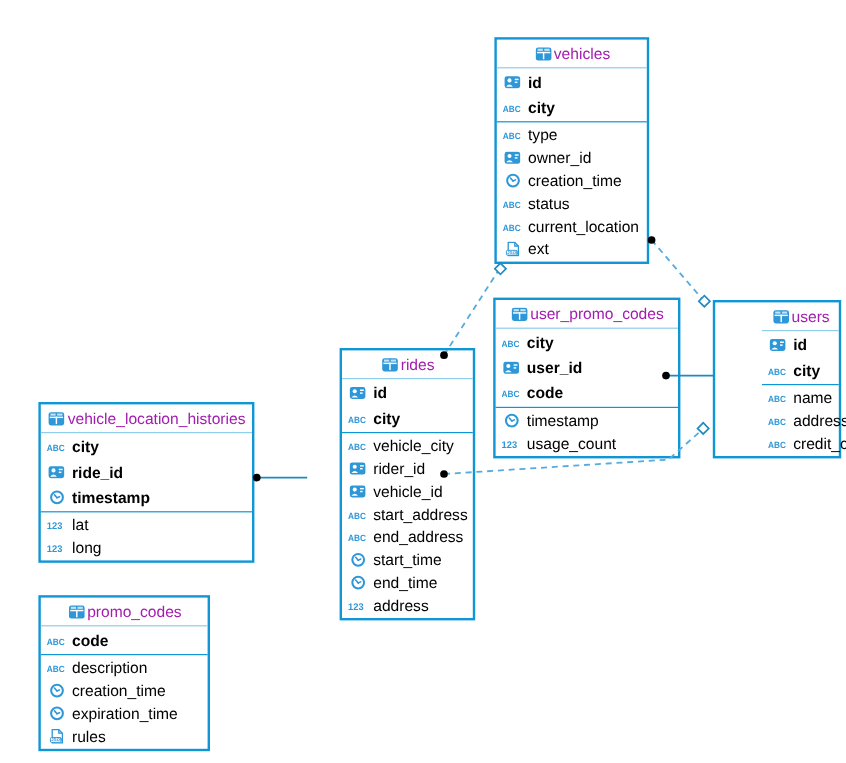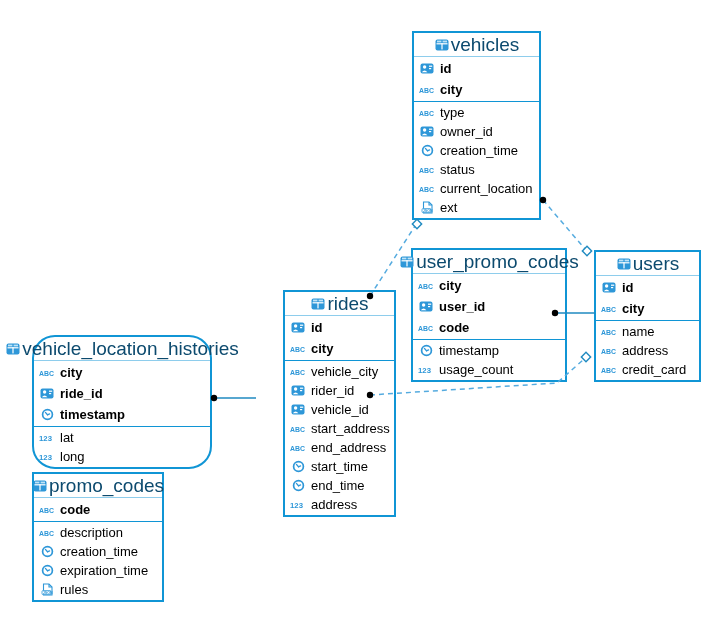--- a/index.html
+++ b/index.html
@@ -1,21 +1,21 @@
 <!DOCTYPE html>
 <html><head>
 <meta charset="utf-8">
 <style>
   html,body{margin:0;padding:0;background:#ffffff;}
   body{font-family:"Liberation Sans","DejaVu Sans",sans-serif;}
   #canvas{position:relative;width:705px;height:636px;background:#ffffff;overflow:hidden;}
   #wires{position:absolute;left:0;top:0;z-index:3;pointer-events:none;}
   .er-table{position:absolute;background:#ffffff;border:2px solid #1095d5;z-index:2;box-sizing:border-box;}
   .hdr{height:23px;display:flex;align-items:center;justify-content:center;gap:1px;
-       border-bottom:1px solid #8ecdec;font-size:19px;color:#0c4a6e;white-space:nowrap;}
+       border-bottom:1px solid #8ecdec;font-size:13px;color:#a21caf;white-space:nowrap;}
   .sec{padding:1px 0;}
   .sec.fields{border-top:1px solid #1095d5;}
   .row{display:flex;align-items:center;gap:5px;padding-left:5px;height:19px;
        font-size:13px;color:#000;white-space:nowrap;}
   .sec.keys .row{height:21px;font-weight:bold;}
   .ticon{display:inline-flex;align-items:flex-end;justify-content:center;width:16px;flex:0 0 16px;}
   .fname{line-height:1;}
 </style>
 </head>
 <body>
@@ -188,21 +188,21 @@
         <div class="row">
           <span class="ticon">
             <svg width="16" height="10" viewBox="0 0 16 10">
               <text x="0" y="8.2" font-size="8" font-weight="bold" fill="#2e97d8" textLength="13" lengthAdjust="spacingAndGlyphs">123</text>
             </svg>
           </span>
           <span class="fname">usage_count</span>
         </div>
       </div>
     </div>
-    <div class="er-table" style="left: 594px; top: 250px; width: 107px;">
+    <div class="er-table" style="left: 594px; top: 250px; width: 107px; padding-left: 39px;">
       <div class="hdr">
         <span class="ticon">
           <svg width="14" height="12" viewBox="0 0 14 12">
             <rect x="0.5" y="0.5" width="13" height="11" rx="2" fill="#2e97d8"></rect>
             <rect x="1.5" y="4.2" width="11" height="1.2" fill="#fff"></rect>
             <rect x="6.4" y="4.2" width="1.2" height="6.2" fill="#fff"></rect>
             <rect x="2" y="1.6" width="4.4" height="1.8" fill="#bfe3f7"></rect>
             <rect x="7.6" y="1.6" width="4.4" height="1.8" fill="#bfe3f7"></rect>
           </svg>
         </span>
@@ -364,21 +364,21 @@
         <div class="row">
           <span class="ticon">
             <svg width="16" height="10" viewBox="0 0 16 10">
               <text x="0" y="8.2" font-size="8" font-weight="bold" fill="#2e97d8" textLength="13" lengthAdjust="spacingAndGlyphs">123</text>
             </svg>
           </span>
           <span class="fname">address</span>
         </div>
       </div>
     </div>
-    <div class="er-table" style="left: 32px; top: 335px; width: 180px; border-radius: 23px;">
+    <div class="er-table" style="left: 32px; top: 335px; width: 180px;">
       <div class="hdr">
         <span class="ticon">
           <svg width="14" height="12" viewBox="0 0 14 12">
             <rect x="0.5" y="0.5" width="13" height="11" rx="2" fill="#2e97d8"></rect>
             <rect x="1.5" y="4.2" width="11" height="1.2" fill="#fff"></rect>
             <rect x="6.4" y="4.2" width="1.2" height="6.2" fill="#fff"></rect>
             <rect x="2" y="1.6" width="4.4" height="1.8" fill="#bfe3f7"></rect>
             <rect x="7.6" y="1.6" width="4.4" height="1.8" fill="#bfe3f7"></rect>
           </svg>
         </span>
@@ -428,21 +428,21 @@
         <div class="row">
           <span class="ticon">
             <svg width="16" height="10" viewBox="0 0 16 10">
               <text x="0" y="8.2" font-size="8" font-weight="bold" fill="#2e97d8" textLength="13" lengthAdjust="spacingAndGlyphs">123</text>
             </svg>
           </span>
           <span class="fname">long</span>
         </div>
       </div>
     </div>
-    <div class="er-table" style="left: 32px; top: 472px; width: 132px;">
+    <div class="er-table" style="left: 32px; top: 496px; width: 143px;">
       <div class="hdr">
         <span class="ticon">
           <svg width="14" height="12" viewBox="0 0 14 12">
             <rect x="0.5" y="0.5" width="13" height="11" rx="2" fill="#2e97d8"></rect>
             <rect x="1.5" y="4.2" width="11" height="1.2" fill="#fff"></rect>
             <rect x="6.4" y="4.2" width="1.2" height="6.2" fill="#fff"></rect>
             <rect x="2" y="1.6" width="4.4" height="1.8" fill="#bfe3f7"></rect>
             <rect x="7.6" y="1.6" width="4.4" height="1.8" fill="#bfe3f7"></rect>
           </svg>
         </span>

